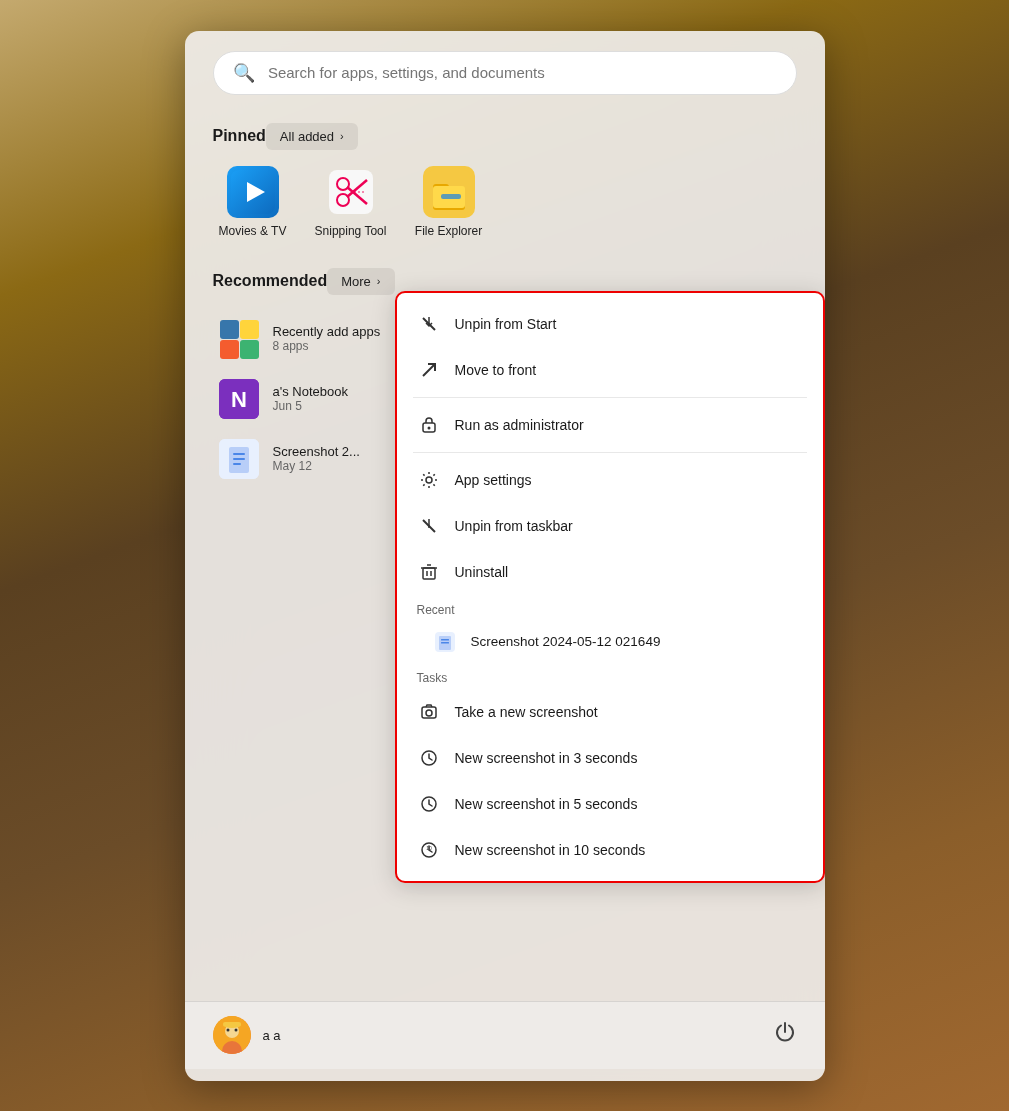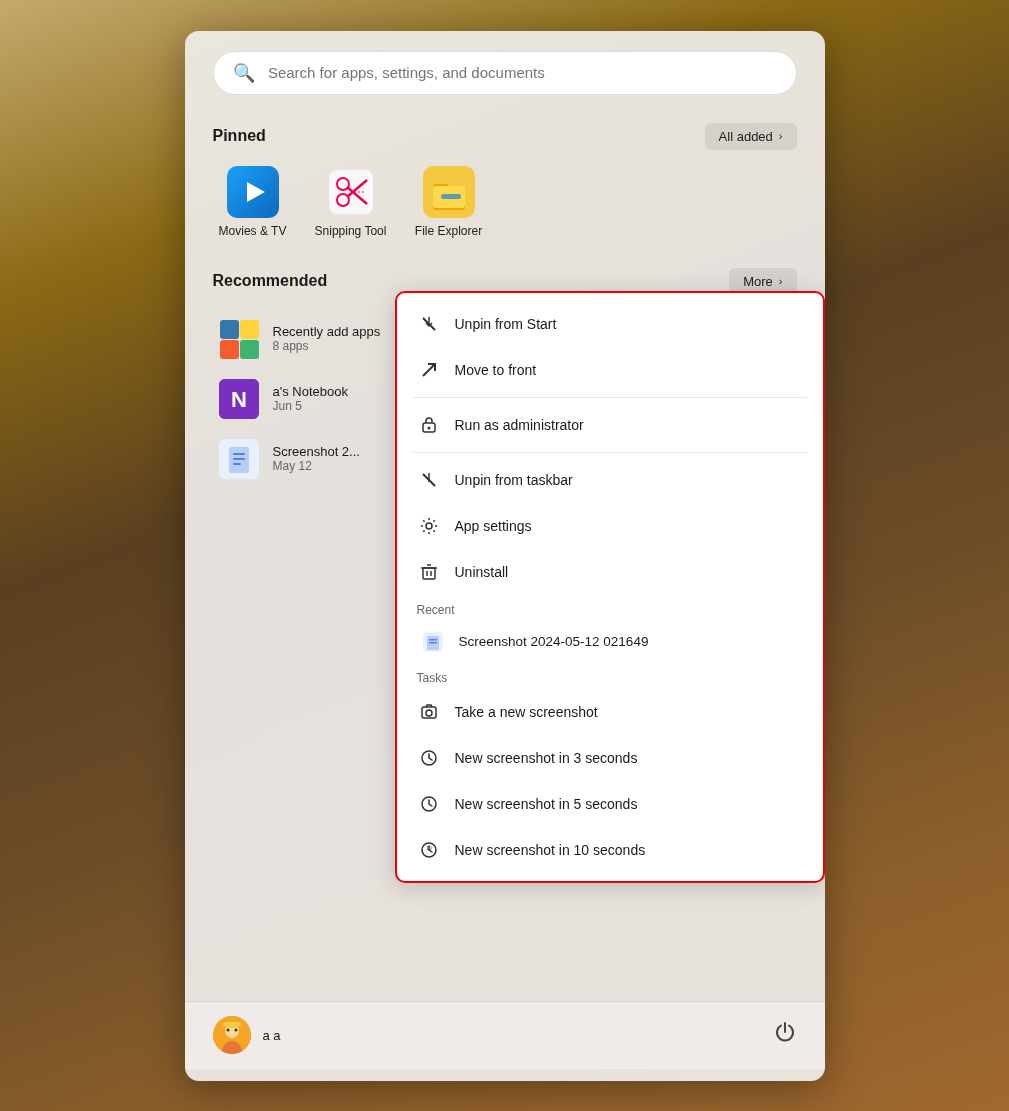--- a/index.html
+++ b/index.html
@@ -46,21 +46,20 @@
       border: none;
       outline: none;
       font-size: 15px;
       color: #555;
       background: transparent;
       width: 100%;
     }
 
     .section-header {
       display: flex;
-      justify-content: space-between;
       align-items: center;
       margin-bottom: 16px;
     }
 
     .section-title {
       font-size: 16px;
       font-weight: 600;
       color: #1a1a1a;
     }
 
@@ -255,21 +254,21 @@
     .menu-section-label {
       font-size: 12px;
       color: #666;
       padding: 8px 20px 4px 20px;
       font-weight: 400;
     }
 
     .recent-file-item {
       display: flex;
       align-items: center;
-      padding: 9px 24px;
+      padding: 9px 36px;
       cursor: pointer;
       font-size: 13.5px;
       color: #1a1a1a;
     }
 
     .recent-file-icon {
       width: 24px;
       height: 24px;
       margin-right: 14px;
       display: flex;
@@ -478,35 +477,35 @@
         </svg>
       </div>
       <span>Run as administrator</span>
     </div>
 
     <div class="menu-divider"></div>
 
     <div class="menu-item">
       <div class="menu-icon">
         <svg width="18" height="18" viewBox="0 0 18 18" fill="none">
+          <circle cx="9" cy="9" r="3" stroke="#333" stroke-width="1.5"></circle>
+          <path d="M9 1v2M9 15v2M1 9h2M15 9h2M3.2 3.2l1.4 1.4M13.4 13.4l1.4 1.4M3.2 14.8l1.4-1.4M13.4 4.6l1.4-1.4" stroke="#333" stroke-width="1.5"></path>
+        </svg>
+      </div>
+      <span>App settings</span>
+    </div>
+
+    <div class="menu-item">
+      <div class="menu-icon">
+        <svg width="18" height="18" viewBox="0 0 18 18" fill="none">
           <line x1="3" y1="3" x2="15" y2="15" stroke="#333" stroke-width="2"></line>
           <path d="M9 2 L9 11" stroke="#333" stroke-width="1.5"></path>
         </svg>
       </div>
       <span>Unpin from taskbar</span>
-    </div>
-
-    <div class="menu-item">
-      <div class="menu-icon">
-        <svg width="18" height="18" viewBox="0 0 18 18" fill="none">
-          <circle cx="9" cy="9" r="3" stroke="#333" stroke-width="1.5"></circle>
-          <path d="M9 1v2M9 15v2M1 9h2M15 9h2M3.2 3.2l1.4 1.4M13.4 13.4l1.4 1.4M3.2 14.8l1.4-1.4M13.4 4.6l1.4-1.4" stroke="#333" stroke-width="1.5"></path>
-        </svg>
-      </div>
-      <span>App settings</span>
     </div>
 
     <div class="menu-item">
       <div class="menu-icon">
         <svg width="18" height="18" viewBox="0 0 18 18" fill="none">
           <rect x="3" y="5" width="12" height="11" rx="1" stroke="#333" stroke-width="1.5"></rect>
           <line x1="1" y1="5" x2="17" y2="5" stroke="#333" stroke-width="1.5"></line>
           <line x1="7" y1="2" x2="11" y2="2" stroke="#333" stroke-width="1.5"></line>
           <line x1="7" y1="8" x2="7" y2="13" stroke="#333" stroke-width="1.5"></line>
           <line x1="11" y1="8" x2="11" y2="13" stroke="#333" stroke-width="1.5"></line>

